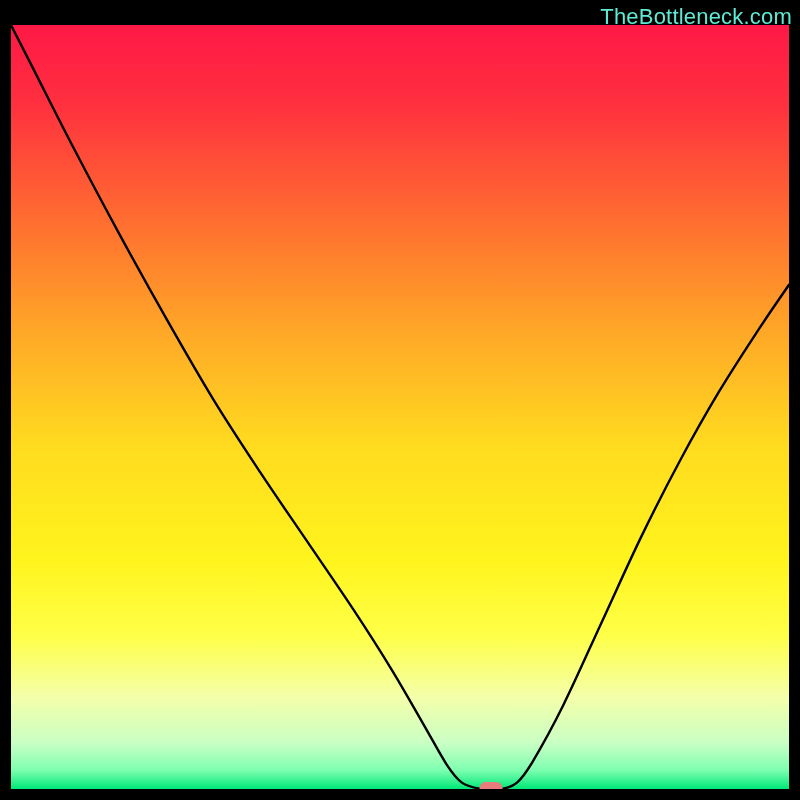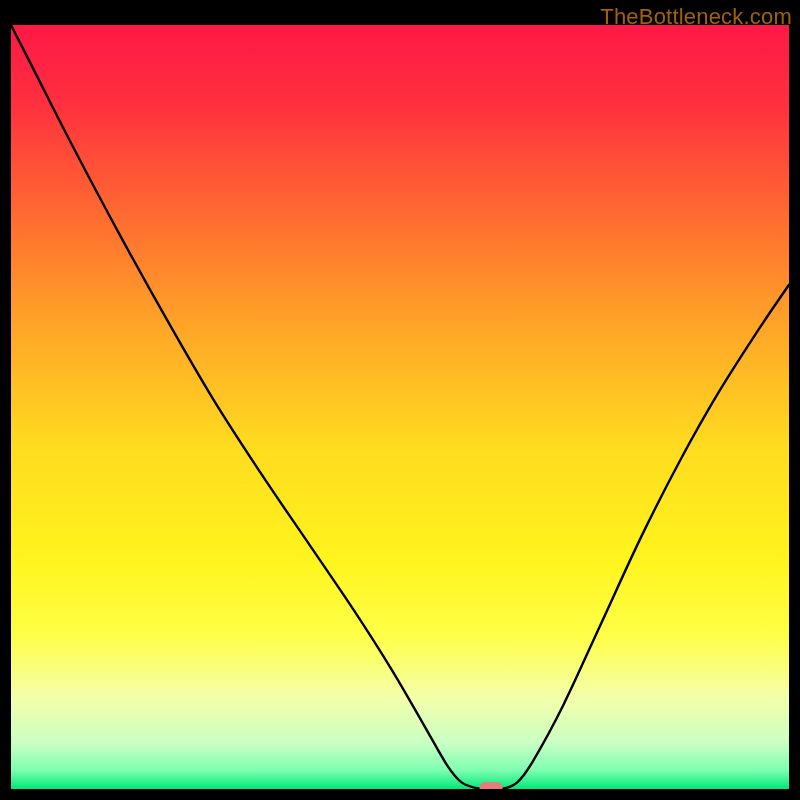--- a/index.html
+++ b/index.html
@@ -9,21 +9,21 @@
     height: 800px;
     background: #000000;
     overflow: hidden;
   }
   .watermark {
     position: absolute;
     top: 4px;
     right: 8px;
     font-family: Arial, Helvetica, sans-serif;
     font-size: 22px;
-    color: #a16207;
+    color: #5eead4;
     z-index: 10;
     letter-spacing: 0.2px;
   }
   .chart-container {
     position: absolute;
     top: 25px;
     left: 11px;
     width: 778px;
     height: 764px;
   }

